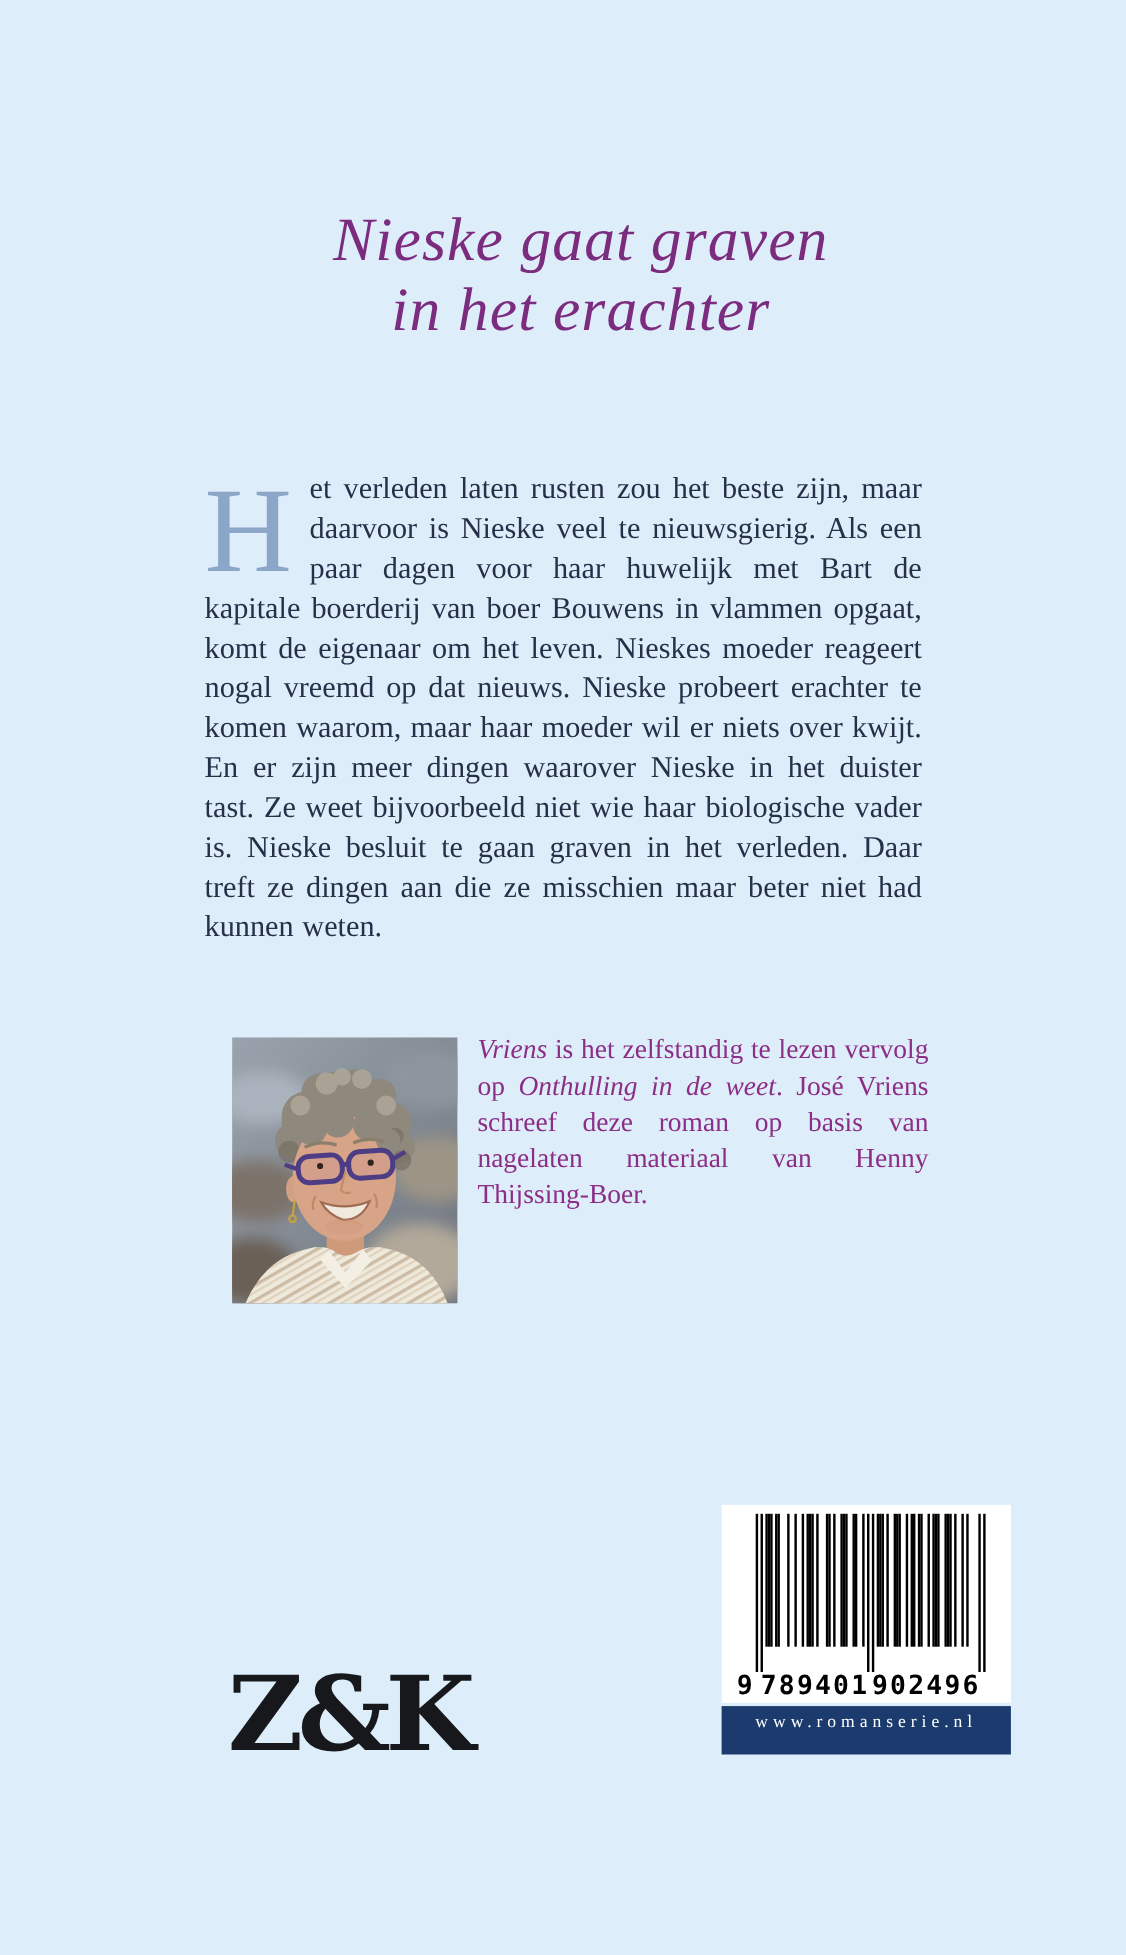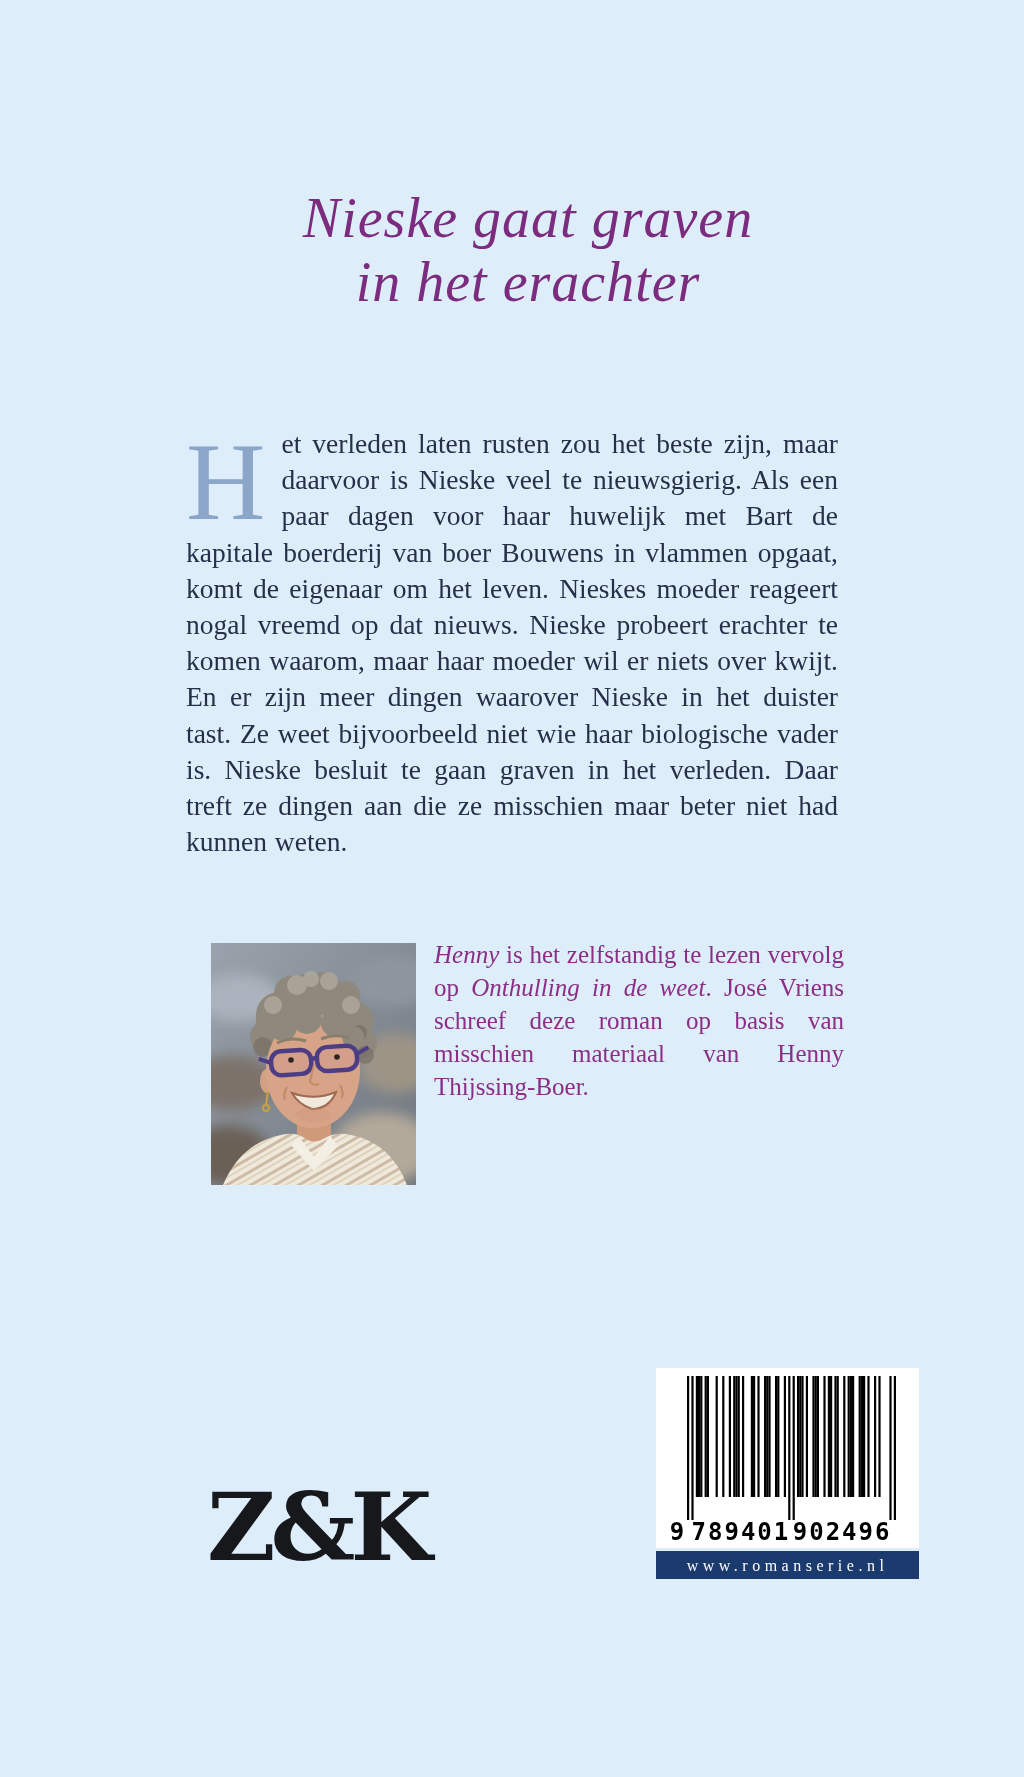--- a/index.html
+++ b/index.html
@@ -35,35 +35,35 @@
   .photo{position:absolute;left:211px;top:943px}
   .author-note{
     position:absolute;left:434px;top:938px;width:410px;margin:0;
     text-align:justify;color:var(--author-note-purple,#8B2E86);
     font-size:25px;line-height:33px;
   }
   .author-note i{font-style:italic}
 
   
   .logo{
-    position:absolute;left:207px;top:1480px;
+    position:absolute;left:207px;top:1512px;
     font-family:"DejaVu Serif",serif;font-weight:700;
     font-size:94px;line-height:94px;letter-spacing:-5px;
     color:var(--logo-black,#17181C);
   }
 
   
   .isbn-block{position:absolute;left:656px;top:1368px;width:263px}
   .isbn-box{background:var(--isbn-box-white,#FFFFFF);padding:6px 0 4px;text-align:center}
   .isbn-line{font-size:19px;letter-spacing:.4px;color:#101010;line-height:24px;font-family:"Liberation Serif",serif}
   #barcode-svg{display:block;margin:2px auto 0}
   #barcode-svg text{font-family:"DejaVu Sans Mono",monospace;font-weight:bold;font-size:24px;letter-spacing:2px;fill:var(--barcode-black,#000)}
   #barcode-svg rect{fill:var(--barcode-black,#000)}
   .site-band{
-    margin-top:3px;height:28px;line-height:29px;
+    margin-top:3px;height:44px;line-height:29px;
     background:var(--website-band-navy,#1B3A6D);
     color:#fff;text-align:center;font-size:16px;letter-spacing:4.5px;
     font-family:"Liberation Serif",serif;
   }
 </style>
 </head>
 <body>
 
 <div class="cover">
 
@@ -153,21 +153,21 @@
     </g>
     <path d="M103,122 Q100,133 99,139 Q103,143 108,141" stroke="#c08c67" stroke-width="2" fill="none"></path>
     <path d="M81,150 Q103,158 125,149 Q118,166 101,166 Q87,161 81,150 Z" fill="#f0eadd" stroke="#a06b52" stroke-width="2"></path>
     <g stroke="#bb8a68" stroke-width="2" fill="none">
       <path d="M76,144 q-4,7 -2,13"></path>
         <path d="M129,142 q4,7 2,13"></path>
     </g>
     <ellipse cx="102" cy="172" rx="17" ry="7" fill="#c9916f" opacity="0.3"></ellipse>
   </svg>
 
-  <p class="author-note"><i>Henny</i><span> is het zelfstandig te lezen vervolg op </span><i>Onthulling in de weet</i><span>. José Vriens schreef deze roman op basis van misschien materiaal van Henny Thijssing-Boer.</span></p>
+  <p class="author-note"><i>Vriens</i><span> is het zelfstandig te lezen vervolg op </span><i>Onthulling in de weet</i><span>. José Vriens schreef deze roman op basis van nagelaten materiaal van Henny Thijssing-Boer.</span></p>
 
   <div class="logo">Z&amp;K</div>
 
   <div class="isbn-block">
     <div class="isbn-box">
       <svg id="barcode-svg" width="233" height="168" viewBox="0 0 233 168">
           <g>
             <rect x="16.0" y="0" width="2.2" height="144"></rect>
             <rect x="20.4" y="0" width="2.2" height="144"></rect>
             <rect x="24.8" y="0" width="2.2" height="121"></rect>

